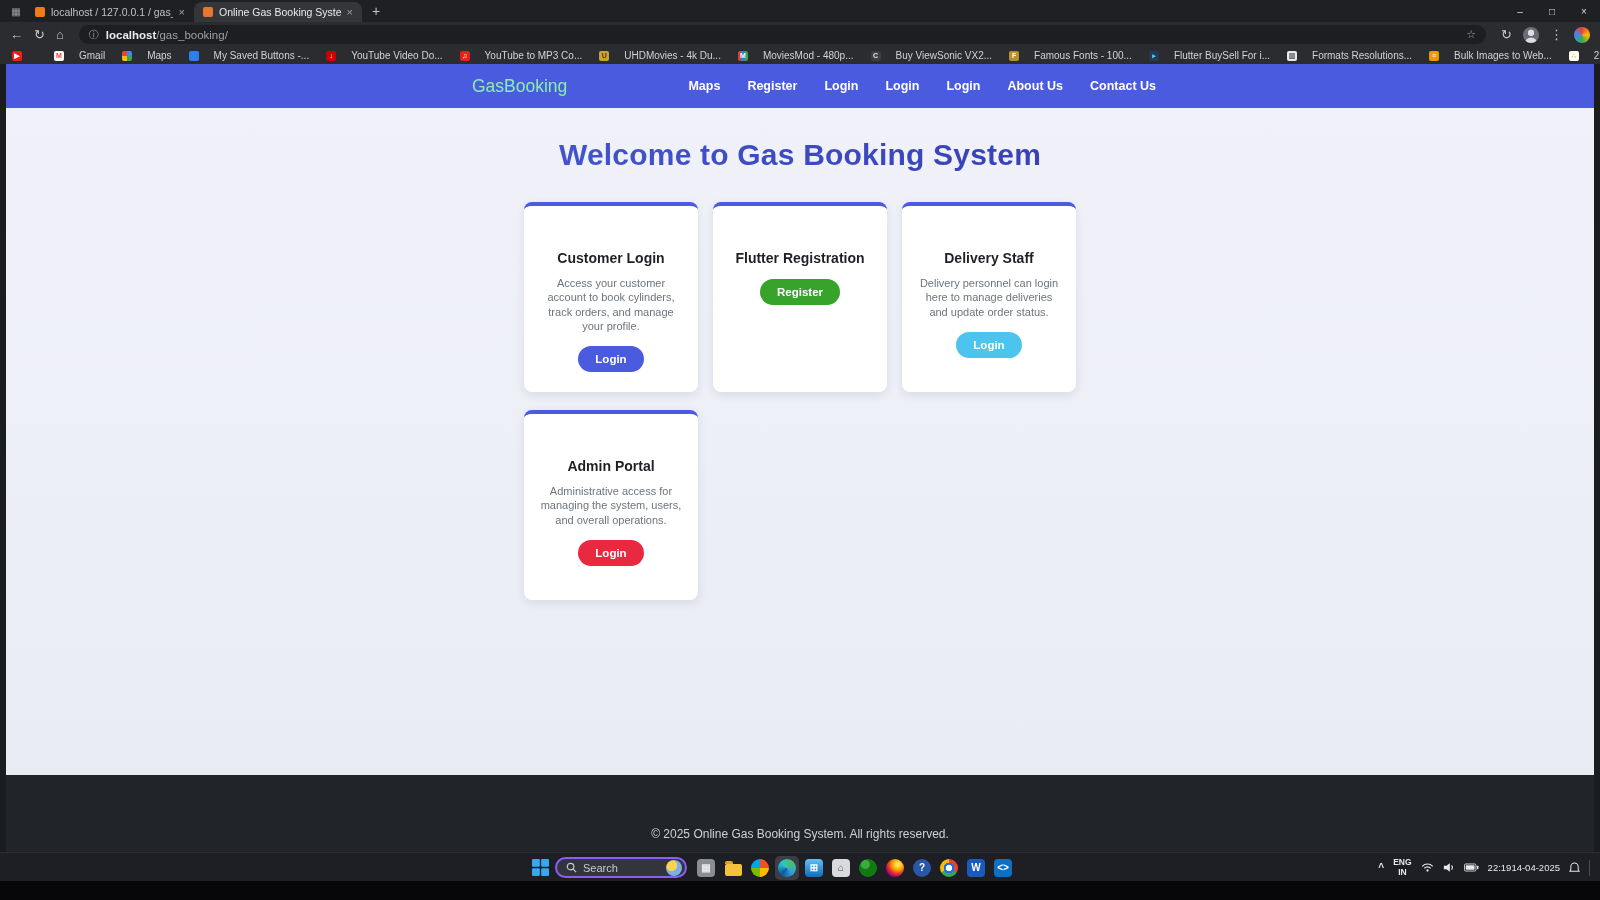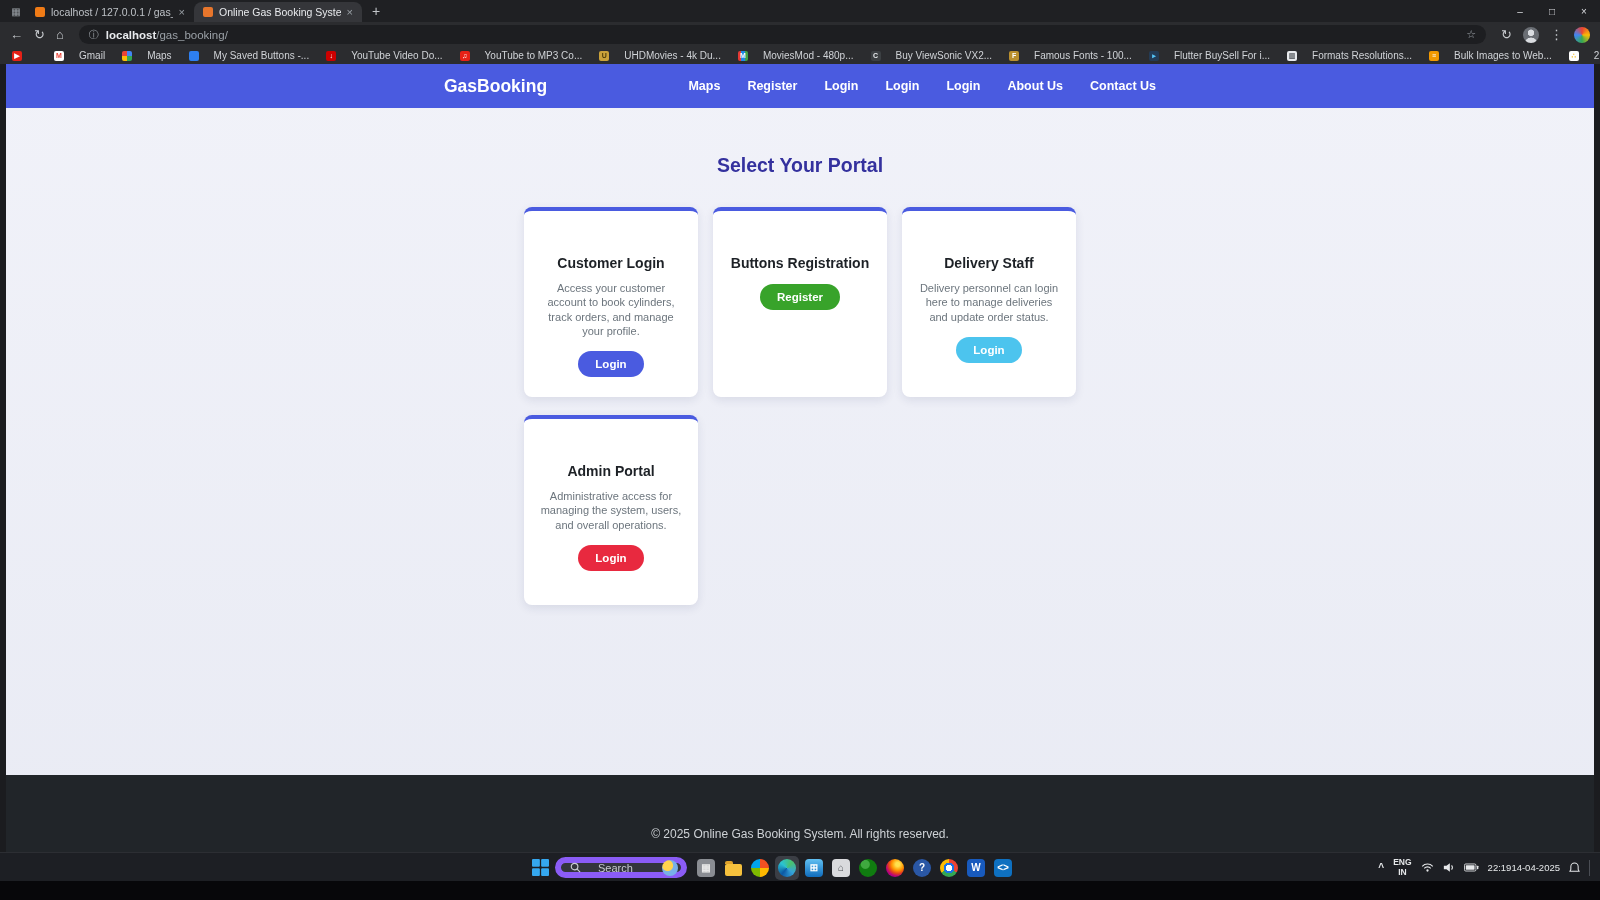--- a/index.html
+++ b/index.html
@@ -27,40 +27,40 @@
   .avatar{width:16px;height:16px;border-radius:50%;background:radial-gradient(circle at 50% 36%, #dadde1 0 3px, rgba(0,0,0,0) 3.5px),radial-gradient(circle at 50% 105%, #dadde1 0 6px, rgba(0,0,0,0) 6.5px),#6a6e74;}
   .profile-pic{width:16px;height:16px;border-radius:50%;background:conic-gradient(#e94235,#fbbc05,#34a853,#4285f4,#e94235);}
   .bookmarksbar{height:17px;background:#2b2c2f;display:flex;align-items:center;padding:0 12px;gap:17px;font-size:10px;color:#d0d3d7;overflow:hidden;}
   .bm{display:flex;align-items:center;gap:15px;white-space:nowrap;}
   .bm .fav{width:10px;height:10px;border-radius:2px;display:flex;align-items:center;justify-content:center;font-size:7px;font-weight:bold;line-height:1;flex:none;}
 
   
   .page{flex:1;margin:0 6px;display:flex;flex-direction:column;background:linear-gradient(180deg,#f1f2f9,#e9ebf4);overflow:hidden;}
   .navbar{height:44px;background:var(--navbar);display:flex;align-items:center;flex:none;}
   .nav-inner{width:712px;margin:0 auto;display:flex;align-items:center;}
-  .brand{color:#ffffff;font-weight:bold;font-size:17.5px;}
+  .brand{color:#86efac;font-weight:normal;font-size:17.5px;margin-left:28px;}
   .nav-links{margin-left:auto;display:flex;gap:27px;}
   .nav-link{color:#fff;font-size:12.5px;font-weight:bold;}
   .main{flex:1;text-align:center;}
   .hero-title{margin:30px 0 0;font-size:30px;font-weight:bold;background:linear-gradient(90deg,var(--hero_from),var(--hero_to));-webkit-background-clip:text;background-clip:text;color:transparent;letter-spacing:.2px;}
   .hero-sub{width:372px;margin:16px auto 0;font-size:13px;line-height:1.32;color:#6c757d;}
   .portal-heading{margin:46px 0 0;font-size:19.5px;font-weight:bold;color:var(--portal_heading);}
   .cards{width:552px;margin:30px auto 0;display:grid;grid-template-columns:repeat(3,174px);gap:18px 15px;}
   .card{background:#fff;border-radius:8px;border-top:4px solid var(--card_border);box-shadow:0 3px 10px rgba(30,40,90,.10);padding:44px 14px 20px;min-height:190px;box-sizing:border-box;text-align:center;}
   .card h3{font-size:14px;color:#1d2126;margin:0;font-weight:bold;}
   .card p{font-size:11px;line-height:1.3;color:#6c757d;margin:10px 0 0;}
   .card .btn{display:inline-block;margin-top:13px;padding:7px 17px;border-radius:999px;color:#fff;font-size:11.5px;font-weight:bold;}
   .footer{height:77px;flex:none;background:var(--footer_bg);display:flex;align-items:flex-end;justify-content:center;padding-bottom:11px;box-sizing:border-box;font-size:12px;color:#ced2d6;}
 
   
   .taskbar{position:absolute;left:0;top:852px;width:1600px;height:29px;background:#1d1f24;border-top:1px solid #2c2e33;box-sizing:border-box;}
   .bottom-strip{position:absolute;left:0;top:881px;width:1600px;height:19px;background:#07070a;}
   .tb-center{position:absolute;left:528px;top:0;height:29px;display:flex;align-items:center;gap:3px;}
   .start{width:24px;height:24px;display:flex;align-items:center;justify-content:center;}
-  .search-pill{width:132px;height:21px;border-radius:11px;background:#33353c;border:6px solid #8b5cf6;display:flex;align-items:center;gap:17px;padding:0 3px 0 9px;font-size:11px;color:#c7cad0;box-sizing:border-box;margin-right:4px;}
+  .search-pill{width:132px;height:21px;border-radius:11px;background:#33353c;border:2px solid #8b5cf6;display:flex;align-items:center;gap:6px;padding:0 3px 0 9px;font-size:11px;color:#c7cad0;box-sizing:border-box;margin-right:4px;}
   .weather{width:16px;height:16px;border-radius:50%;margin-left:auto;background:radial-gradient(circle at 35% 35%, #ffd34d 0 5px, #78b0e8 6px);}
   .app{width:24px;height:24px;display:flex;align-items:center;justify-content:center;border-radius:5px;}
   .app.active{background:#3b3e45;}
   .glyph{width:18px;height:18px;display:flex;align-items:center;justify-content:center;font-size:10px;font-weight:bold;color:#fff;line-height:1;}
   .glyph.circle{border-radius:50%;}
   .glyph.square{border-radius:4px;}
   .glyph.folder{height:12px;width:17px;border-radius:2px;position:relative;margin-top:4px;}
   .glyph.folder::before{content:"";position:absolute;left:0;top:-3px;width:8px;height:3px;border-radius:2px 2px 0 0;background:#e0a32b;}
   .tray{position:absolute;right:8px;top:0;height:29px;display:flex;align-items:center;gap:9px;color:#e6e8ea;}
   .chev{font-size:10px;font-weight:bold;}
@@ -210,31 +210,31 @@
 
               <span class="nav-link">About Us</span>
 
               <span class="nav-link">Contact Us</span>
 
           </div>
         </div>
       </div>
 
       <div class="main">
-        <h2 class="portal-heading">Select Your Portal</h2>
+        <h1 class="hero-title">Welcome to Gas Booking System</h1>
         <div class="cards">
 
             <div class="card">
               <h3>Customer Login</h3>
               <p>Access your customer account to book cylinders, track orders, and manage your profile.</p>
               <span class="btn" style="background: rgb(74, 91, 224);">Login</span>
             </div>
 
             <div class="card">
-              <h3>Buttons Registration</h3>
+              <h3>Flutter Registration</h3>
               <span class="btn" style="background: rgb(56, 163, 42);">Register</span>
             </div>
 
             <div class="card">
               <h3>Delivery Staff</h3>
               <p>Delivery personnel can login here to manage deliveries and update order status.</p>
               <span class="btn" style="background: rgb(76, 196, 238);">Login</span>
             </div>
 
             <div class="card">

